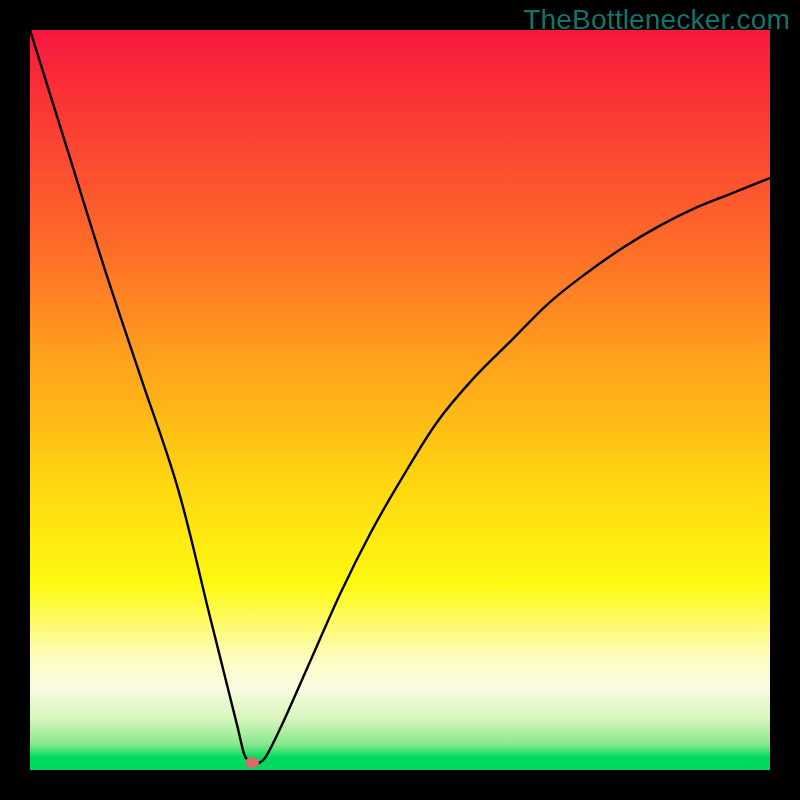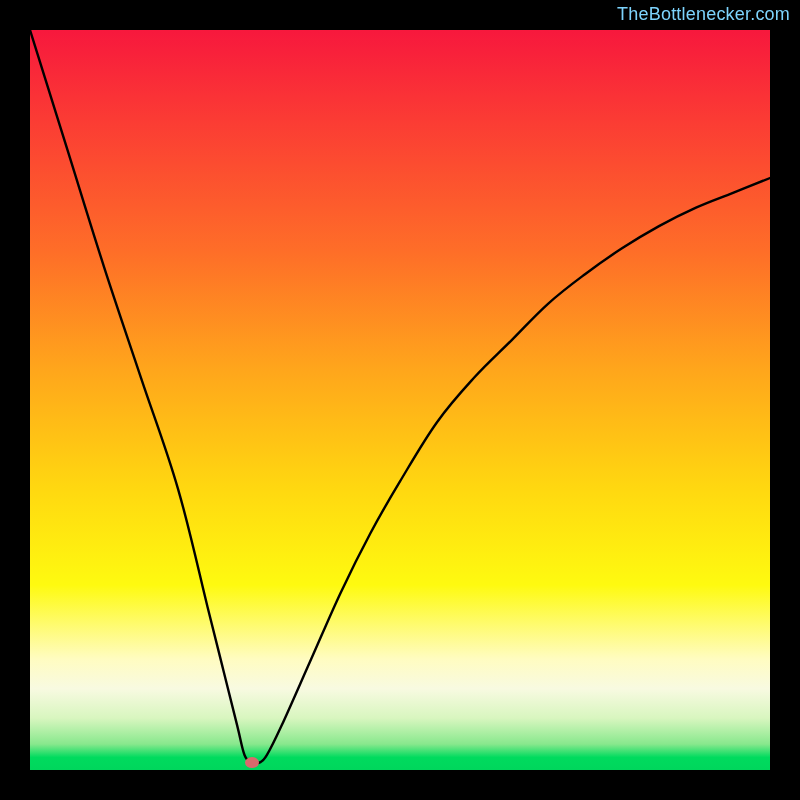--- a/index.html
+++ b/index.html
@@ -54,22 +54,22 @@
     position: absolute;
     left: 0;
     top: 0;
     width: 100%;
     height: 100%;
   }
   .watermark {
     position: absolute;
     top: 4px;
     right: 10px;
-    color: #7dd3fc;
-    font-size: 18px;
+    color: #0f766e;
+    font-size: 28px;
     letter-spacing: 0.2px;
     font-weight: 400;
   }
 </style>
 </head>
 <body>
 
 <div class="frame">
   <div class="plot-area">
     <div class="gradient"></div>

